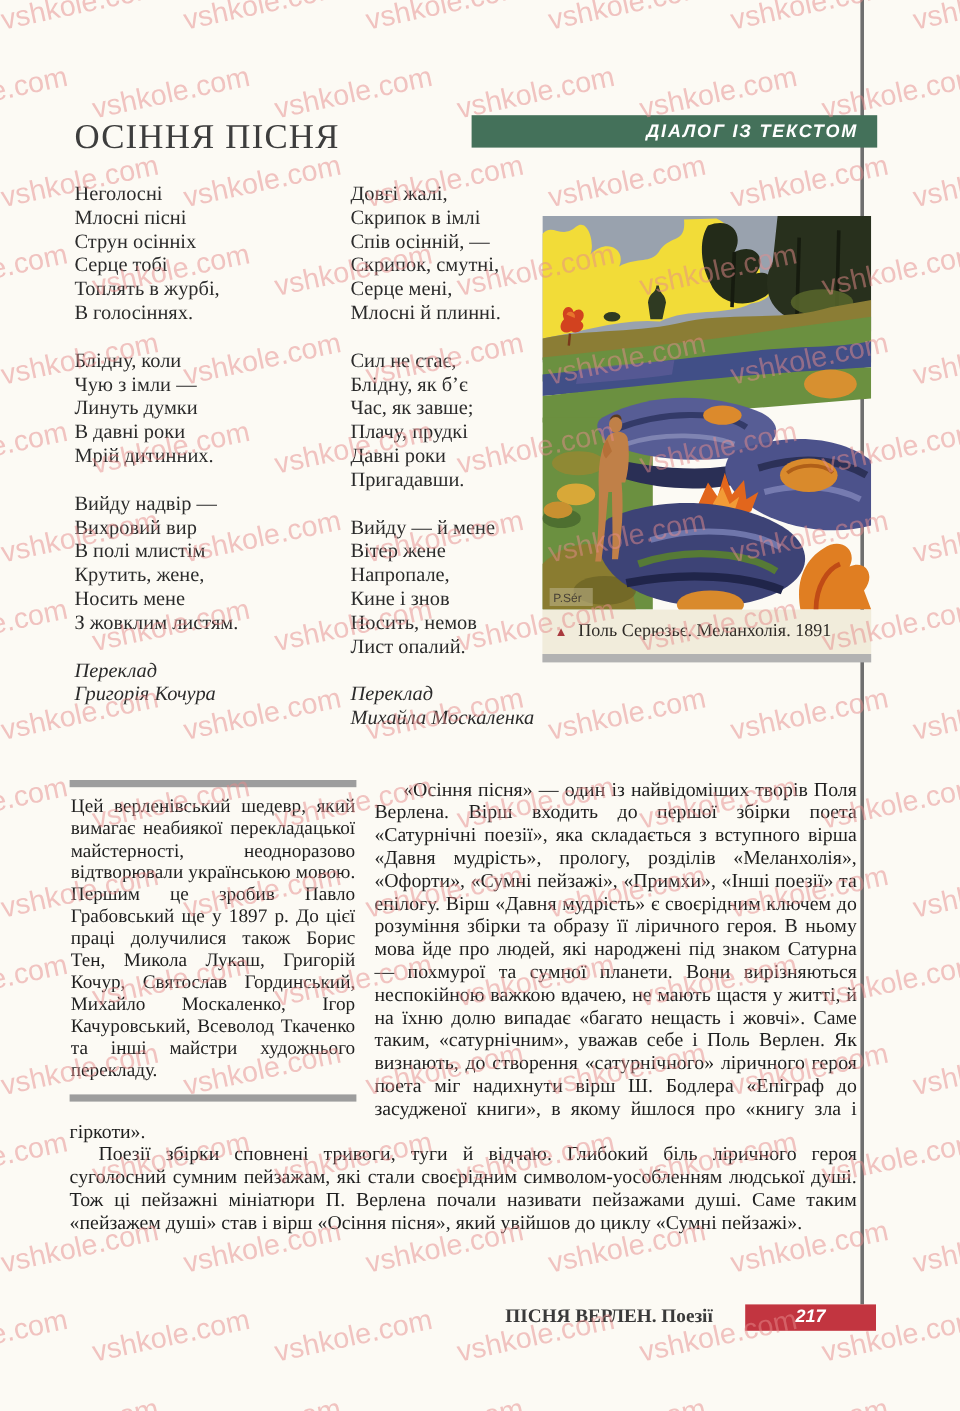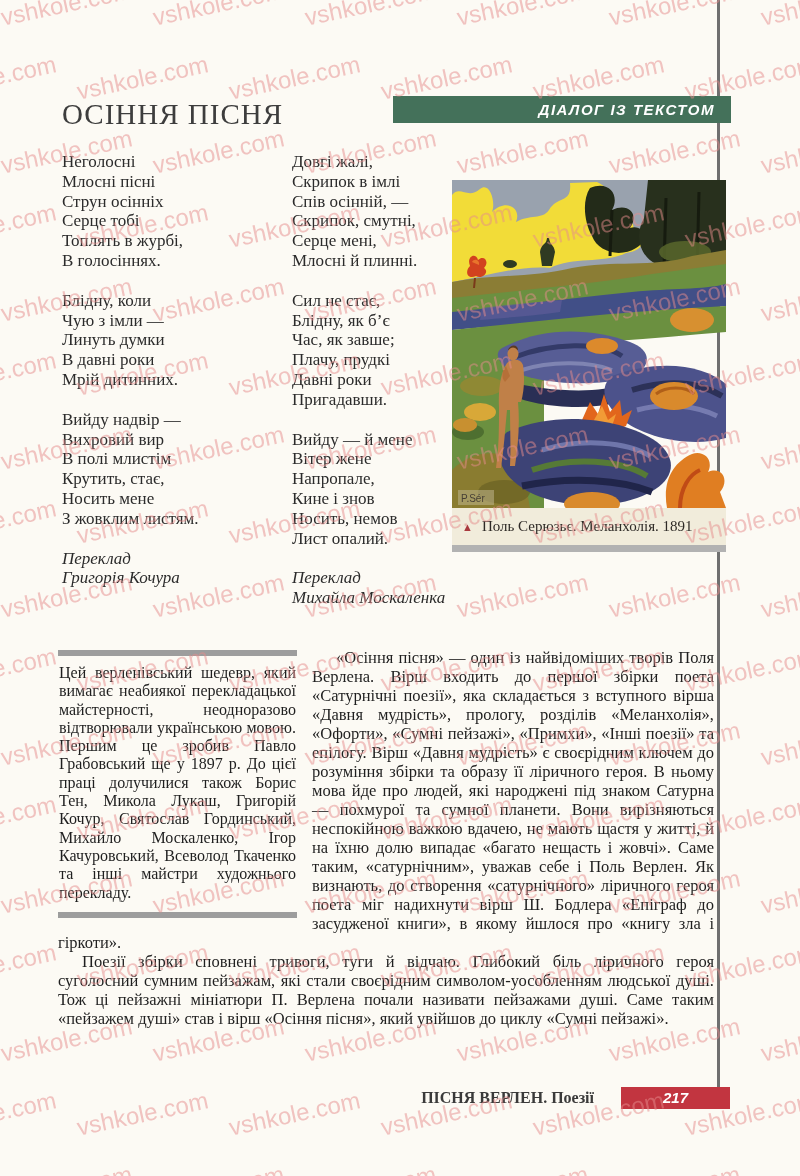--- a/index.html
+++ b/index.html
@@ -71,21 +71,21 @@
       <span>Блідну, коли</span>
       <span>Чую з імли —</span>
       <span>Линуть думки</span>
       <span>В давні роки</span>
       <span>Мрій дитинних.</span>
     </p>
     <p class="stanza">
       <span>Вийду надвір —</span>
       <span>Вихровий вир</span>
       <span>В полі млистім</span>
-      <span>Крутить, стає,</span>
+      <span>Крутить, жене,</span>
       <span>Носить мене</span>
       <span>З жовклим листям.</span>
     </p>
     <p class="credit">
       <span>Переклад</span>
       <span>Григорія Кочура</span>
     </p>
   </div>
 
   <div class="poem-col col2">

